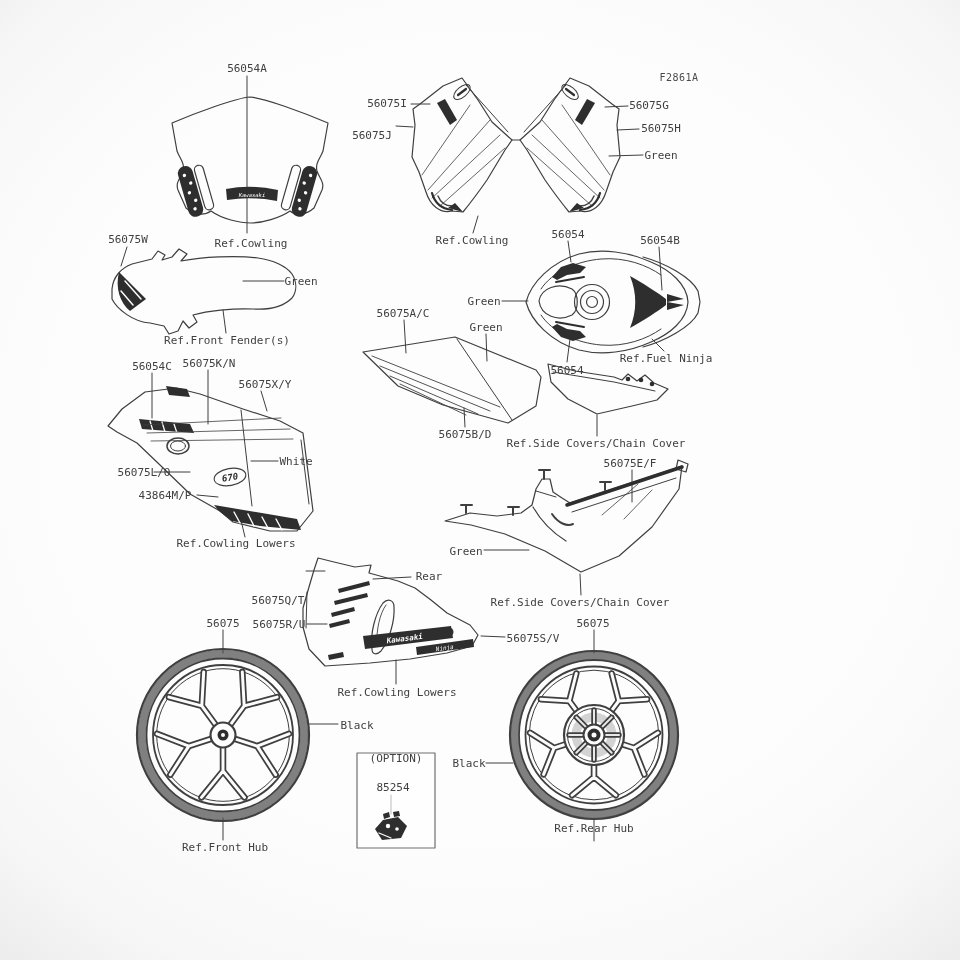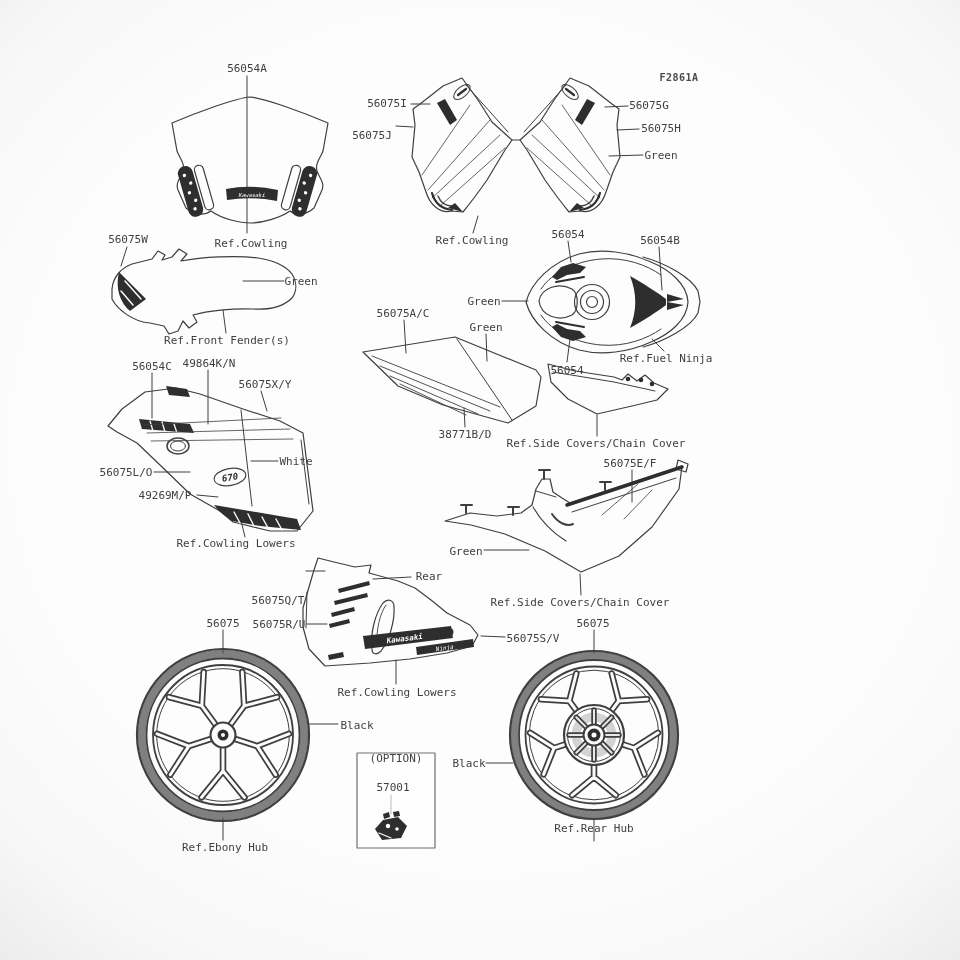--- a/index.html
+++ b/index.html
@@ -7,21 +7,21 @@
     position:relative;width:960px;height:960px;margin:0 auto;overflow:hidden;
     background:radial-gradient(ellipse 78% 72% at 50% 46%, #fdfdfd 58%, #f7f7f7 84%, #ebebeb 100%);
     font-family:"DejaVu Sans Mono", monospace;
     filter:blur(0.3px);
   }
   svg.draw{position:absolute;left:0;top:0;}
   .lbl{
     position:absolute;transform:translate(-50%,-50%);
     font-size:11px;line-height:1;color:#3f3f3f;white-space:nowrap;
   }
-  .fig{font-size:10px;color:#4a4a4a;letter-spacing:.5px;font-weight:bold;}
+  .fig{font-size:10px;color:#4a4a4a;letter-spacing:.5px;}
 </style>
 </head>
 <body>
 
 <div class="stage">
 
 <svg class="draw" width="960" height="960" viewBox="0 0 960 960">
 <g stroke="#3f3f3f" stroke-width="1.2" fill="none" stroke-linejoin="round" stroke-linecap="round">
 
   <path stroke-width="1" d="
@@ -261,39 +261,39 @@
 <div class="lbl" style="left:661px;top:128px">56075H</div>
 <div class="lbl" style="left:661px;top:155px">Green</div>
 <div class="lbl" style="left:472px;top:240px">Ref.Cowling</div>
 <div class="lbl" style="left:568px;top:234px">56054</div>
 <div class="lbl" style="left:660px;top:240px">56054B</div>
 <div class="lbl" style="left:484px;top:301px">Green</div>
 <div class="lbl" style="left:486px;top:327px">Green</div>
 <div class="lbl" style="left:567px;top:370px">56054</div>
 <div class="lbl" style="left:666px;top:358px">Ref.Fuel Ninja</div>
 <div class="lbl" style="left:403px;top:313px">56075A/C</div>
-<div class="lbl" style="left:465px;top:434px">38771B/D</div>
+<div class="lbl" style="left:465px;top:434px">56075B/D</div>
 <div class="lbl" style="left:596px;top:443px">Ref.Side Covers/Chain Cover</div>
 <div class="lbl" style="left:152px;top:366px">56054C</div>
-<div class="lbl" style="left:209px;top:363px">49864K/N</div>
+<div class="lbl" style="left:209px;top:363px">56075K/N</div>
 <div class="lbl" style="left:265px;top:384px">56075X/Y</div>
 <div class="lbl" style="left:296px;top:461px">White</div>
-<div class="lbl" style="left:126px;top:472px">56075L/O</div>
-<div class="lbl" style="left:165px;top:495px">49269M/P</div>
+<div class="lbl" style="left:144px;top:472px">56075L/O</div>
+<div class="lbl" style="left:165px;top:495px">43864M/P</div>
 <div class="lbl" style="left:236px;top:543px">Ref.Cowling Lowers</div>
 <div class="lbl" style="left:630px;top:463px">56075E/F</div>
 <div class="lbl" style="left:466px;top:551px">Green</div>
 <div class="lbl" style="left:580px;top:602px">Ref.Side Covers/Chain Cover</div>
 <div class="lbl" style="left:278px;top:600px">56075Q/T</div>
 <div class="lbl" style="left:429px;top:576px">Rear</div>
 <div class="lbl" style="left:279px;top:624px">56075R/U</div>
 <div class="lbl" style="left:533px;top:638px">56075S/V</div>
 <div class="lbl" style="left:397px;top:692px">Ref.Cowling Lowers</div>
 <div class="lbl" style="left:223px;top:623px">56075</div>
 <div class="lbl" style="left:357px;top:725px">Black</div>
-<div class="lbl" style="left:225px;top:847px">Ref.Ebony Hub</div>
+<div class="lbl" style="left:225px;top:847px">Ref.Front Hub</div>
 <div class="lbl" style="left:593px;top:623px">56075</div>
 <div class="lbl" style="left:469px;top:763px">Black</div>
 <div class="lbl" style="left:594px;top:828px">Ref.Rear Hub</div>
 <div class="lbl" style="left:396px;top:758px">(OPTION)</div>
-<div class="lbl" style="left:393px;top:787px">57001</div>
+<div class="lbl" style="left:393px;top:787px">85254</div>
 
 </div>
 
 </body></html>

